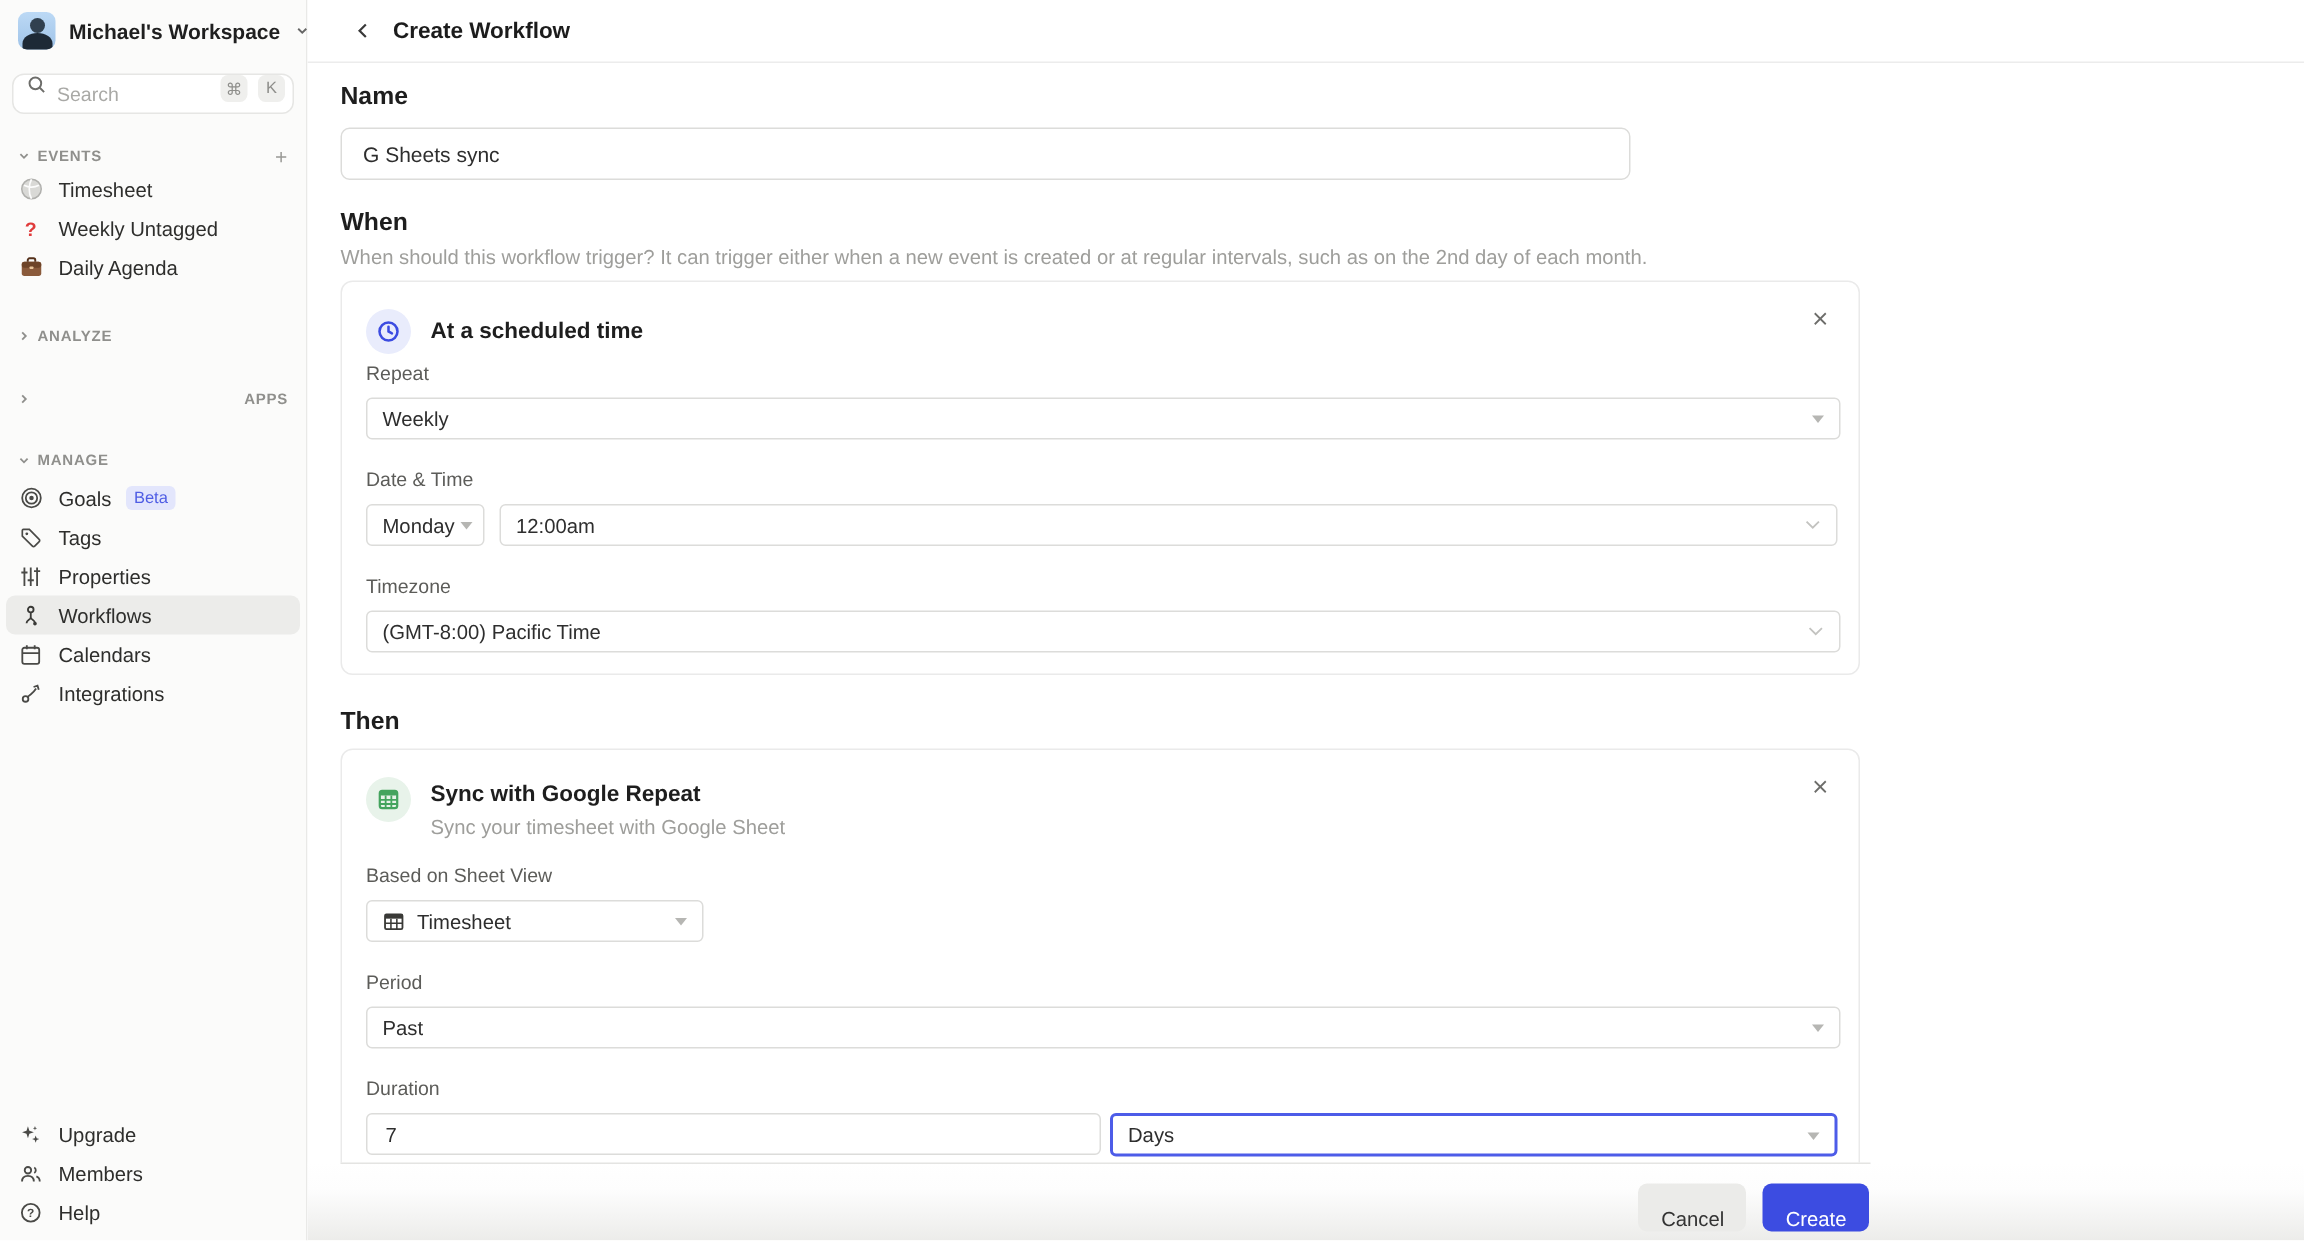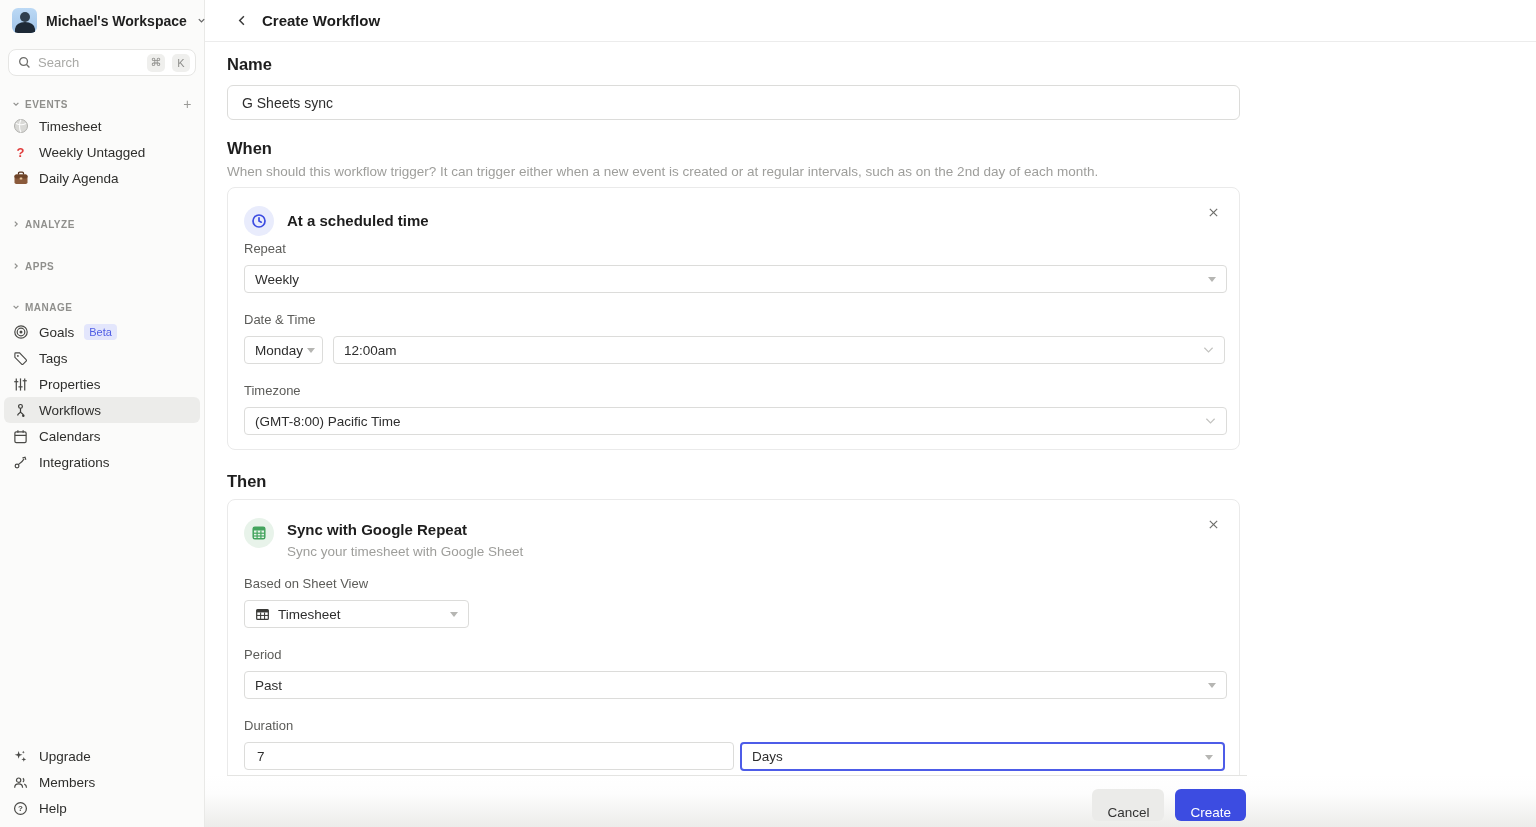--- a/index.html
+++ b/index.html
@@ -12,21 +12,21 @@
     border-right:1px solid #e9e9e7; display:flex; flex-direction:column; }
   .ws-row { display:flex; align-items:center; gap:9px; padding:8px 12px 6px 12px; cursor:pointer;text-align:center; }
   .avatar { width:25px; height:25px; border-radius:6px; background:linear-gradient(#bcd9f5,#9fc3e8);
     position:relative; overflow:hidden; flex:none; }
   .avatar .head { position:absolute; left:7.5px; top:4px; width:10px; height:10px; border-radius:50%; background:#31404f; }
   .avatar .body { position:absolute; left:2.5px; top:14px; width:20px; height:14px; border-radius:50% 50% 0 0; background:#1d2936; }
   .ws-name { font-size:14px; font-weight:700; color:#1f1f1f; white-space:nowrap; }
   .ws-chev { color:#666; margin-left:1px; display:flex; }
 
   .search-box { margin:10px 8px 0 8px; height:27px; background:#fff; border:1px solid #e6e6e4;
-    border-radius:8px; display:flex; align-items:center; padding:0 5px 0 9px; gap:7px; cursor:text; }
+    border-radius:8px; display:flex; padding:0 5px 0 9px; gap:7px; cursor:text; }
   .search-box input { border:none; outline:none; flex:1; font-size:13px; color:#3a3a3a;
     font-family:"Liberation Sans",sans-serif; background:transparent; min-width:0; }
   .search-box input::placeholder { color:#a9a9a6; }
   .kbd { background:#efefed; color:#8e8e8b; border-radius:5px; font-size:11px; height:18px; min-width:18px;
     display:flex; align-items:center; justify-content:center; padding:0 3px; }
 
   .sec-head { display:flex; align-items:center; gap:5px; padding:0 12px; height:18px;
     font-size:10px; font-weight:700; letter-spacing:.5px; color:#8f8f8c; cursor:pointer; }
   .sec-head .grow { flex:1; }
   .sec-head .plus { color:#9a9a97; font-size:14px; font-weight:400; cursor:pointer; }
@@ -44,21 +44,21 @@
 
   
   .main { flex:1; position:relative; background:#fff; height:100%; overflow:hidden; }
   .main-header { height:42px; border-bottom:1px solid #ececec; display:flex; align-items:center;
     gap:13px; padding-left:31px; }
   .back-btn { display:flex; align-items:center; cursor:pointer; color:#3a3a3a; }
   .main-title { font-size:15px; font-weight:700; color:#1c1c1c; }
 
   .content { padding:13px 12px 0 22px; width:1035px; height:785px; overflow:hidden; }
   .h-section { font-size:16.5px; font-weight:700; color:#1e1e1e; }
-  .name-input { margin-top:11px; width:1013px; height:35px; border:1px solid #dcdcda; border-radius:6px;
+  .name-input { margin-top:11px; width:860px; height:35px; border:1px solid #dcdcda; border-radius:6px;
     font-size:14px; color:#2e2e2e; padding:0 14px; outline:none; font-family:"Liberation Sans",sans-serif; }
   .when-head { margin-top:19px; }
   .sec-desc { margin-top:6px; font-size:13.5px; color:#9e9e9b; }
 
   .card { margin-top:8px; width:1013px; border:1px solid #eaeaea; border-radius:8px;
     padding:18px 14px 14px 16px; background:#fff; position:relative; }
   .card-head { display:flex; align-items:flex-start; gap:13px; }
   .badge-circle { width:30px; height:30px; border-radius:50%; display:flex; align-items:center;
     justify-content:center; flex:none; }
   .badge-blue { background:#e9ecfc; }
@@ -163,21 +163,21 @@
       <span>Daily Agenda</span>
     </div>
 
     <div class="sec-head mt24">
       <svg width="8" height="8" viewBox="0 0 10 10">
           <polyline points="3.5,2 6.5,5 3.5,8" fill="none" stroke="#8f8f8c" stroke-width="1.5"></polyline>
         </svg>
       <span>ANALYZE</span>
     </div>
 
-    <div class="sec-head" style="margin-top:24px;">
+    <div class="sec-head" style="margin-top:24px;justify-content:space-between;">
       <svg width="8" height="8" viewBox="0 0 10 10">
           <polyline points="3.5,2 6.5,5 3.5,8" fill="none" stroke="#8f8f8c" stroke-width="1.5"></polyline>
         </svg>
       <span>APPS</span>
     </div>
 
     <div class="sec-head" style="margin-top:23px;">
       <svg width="8" height="8" viewBox="0 0 10 10">
           <polyline points="2,3.5 5,6.5 8,3.5" fill="none" stroke="#8f8f8c" stroke-width="1.5"></polyline>
         </svg>

